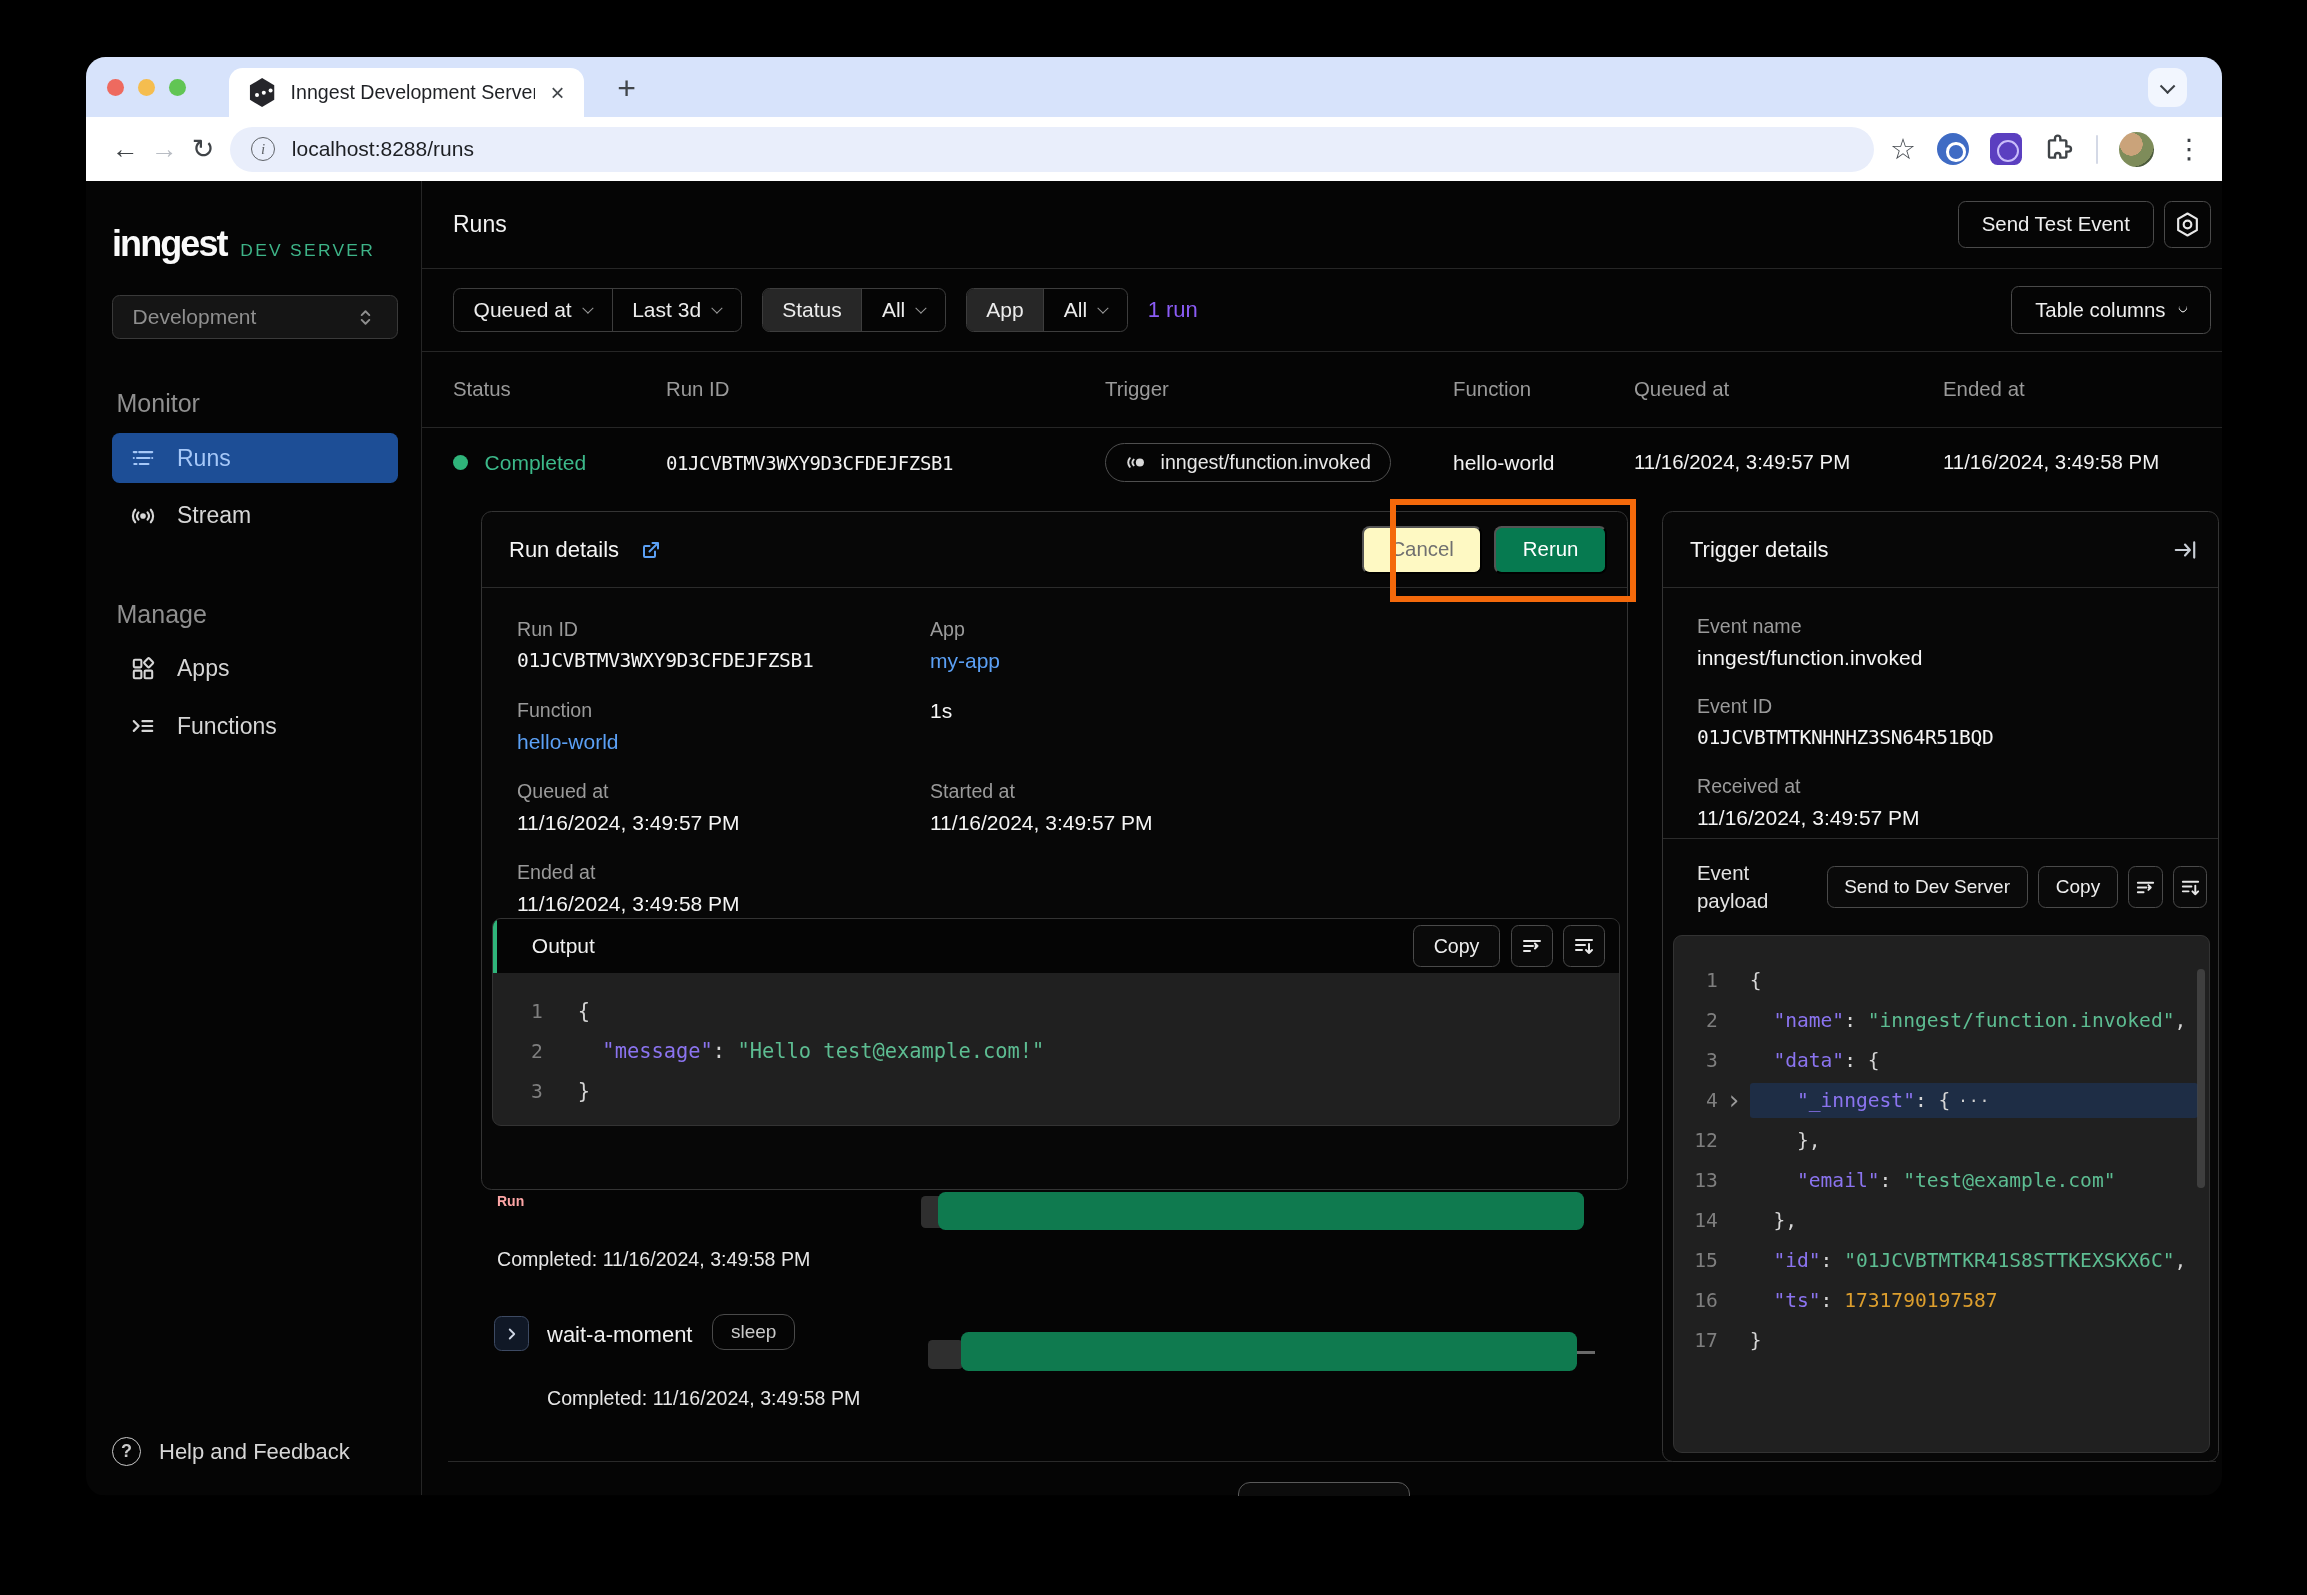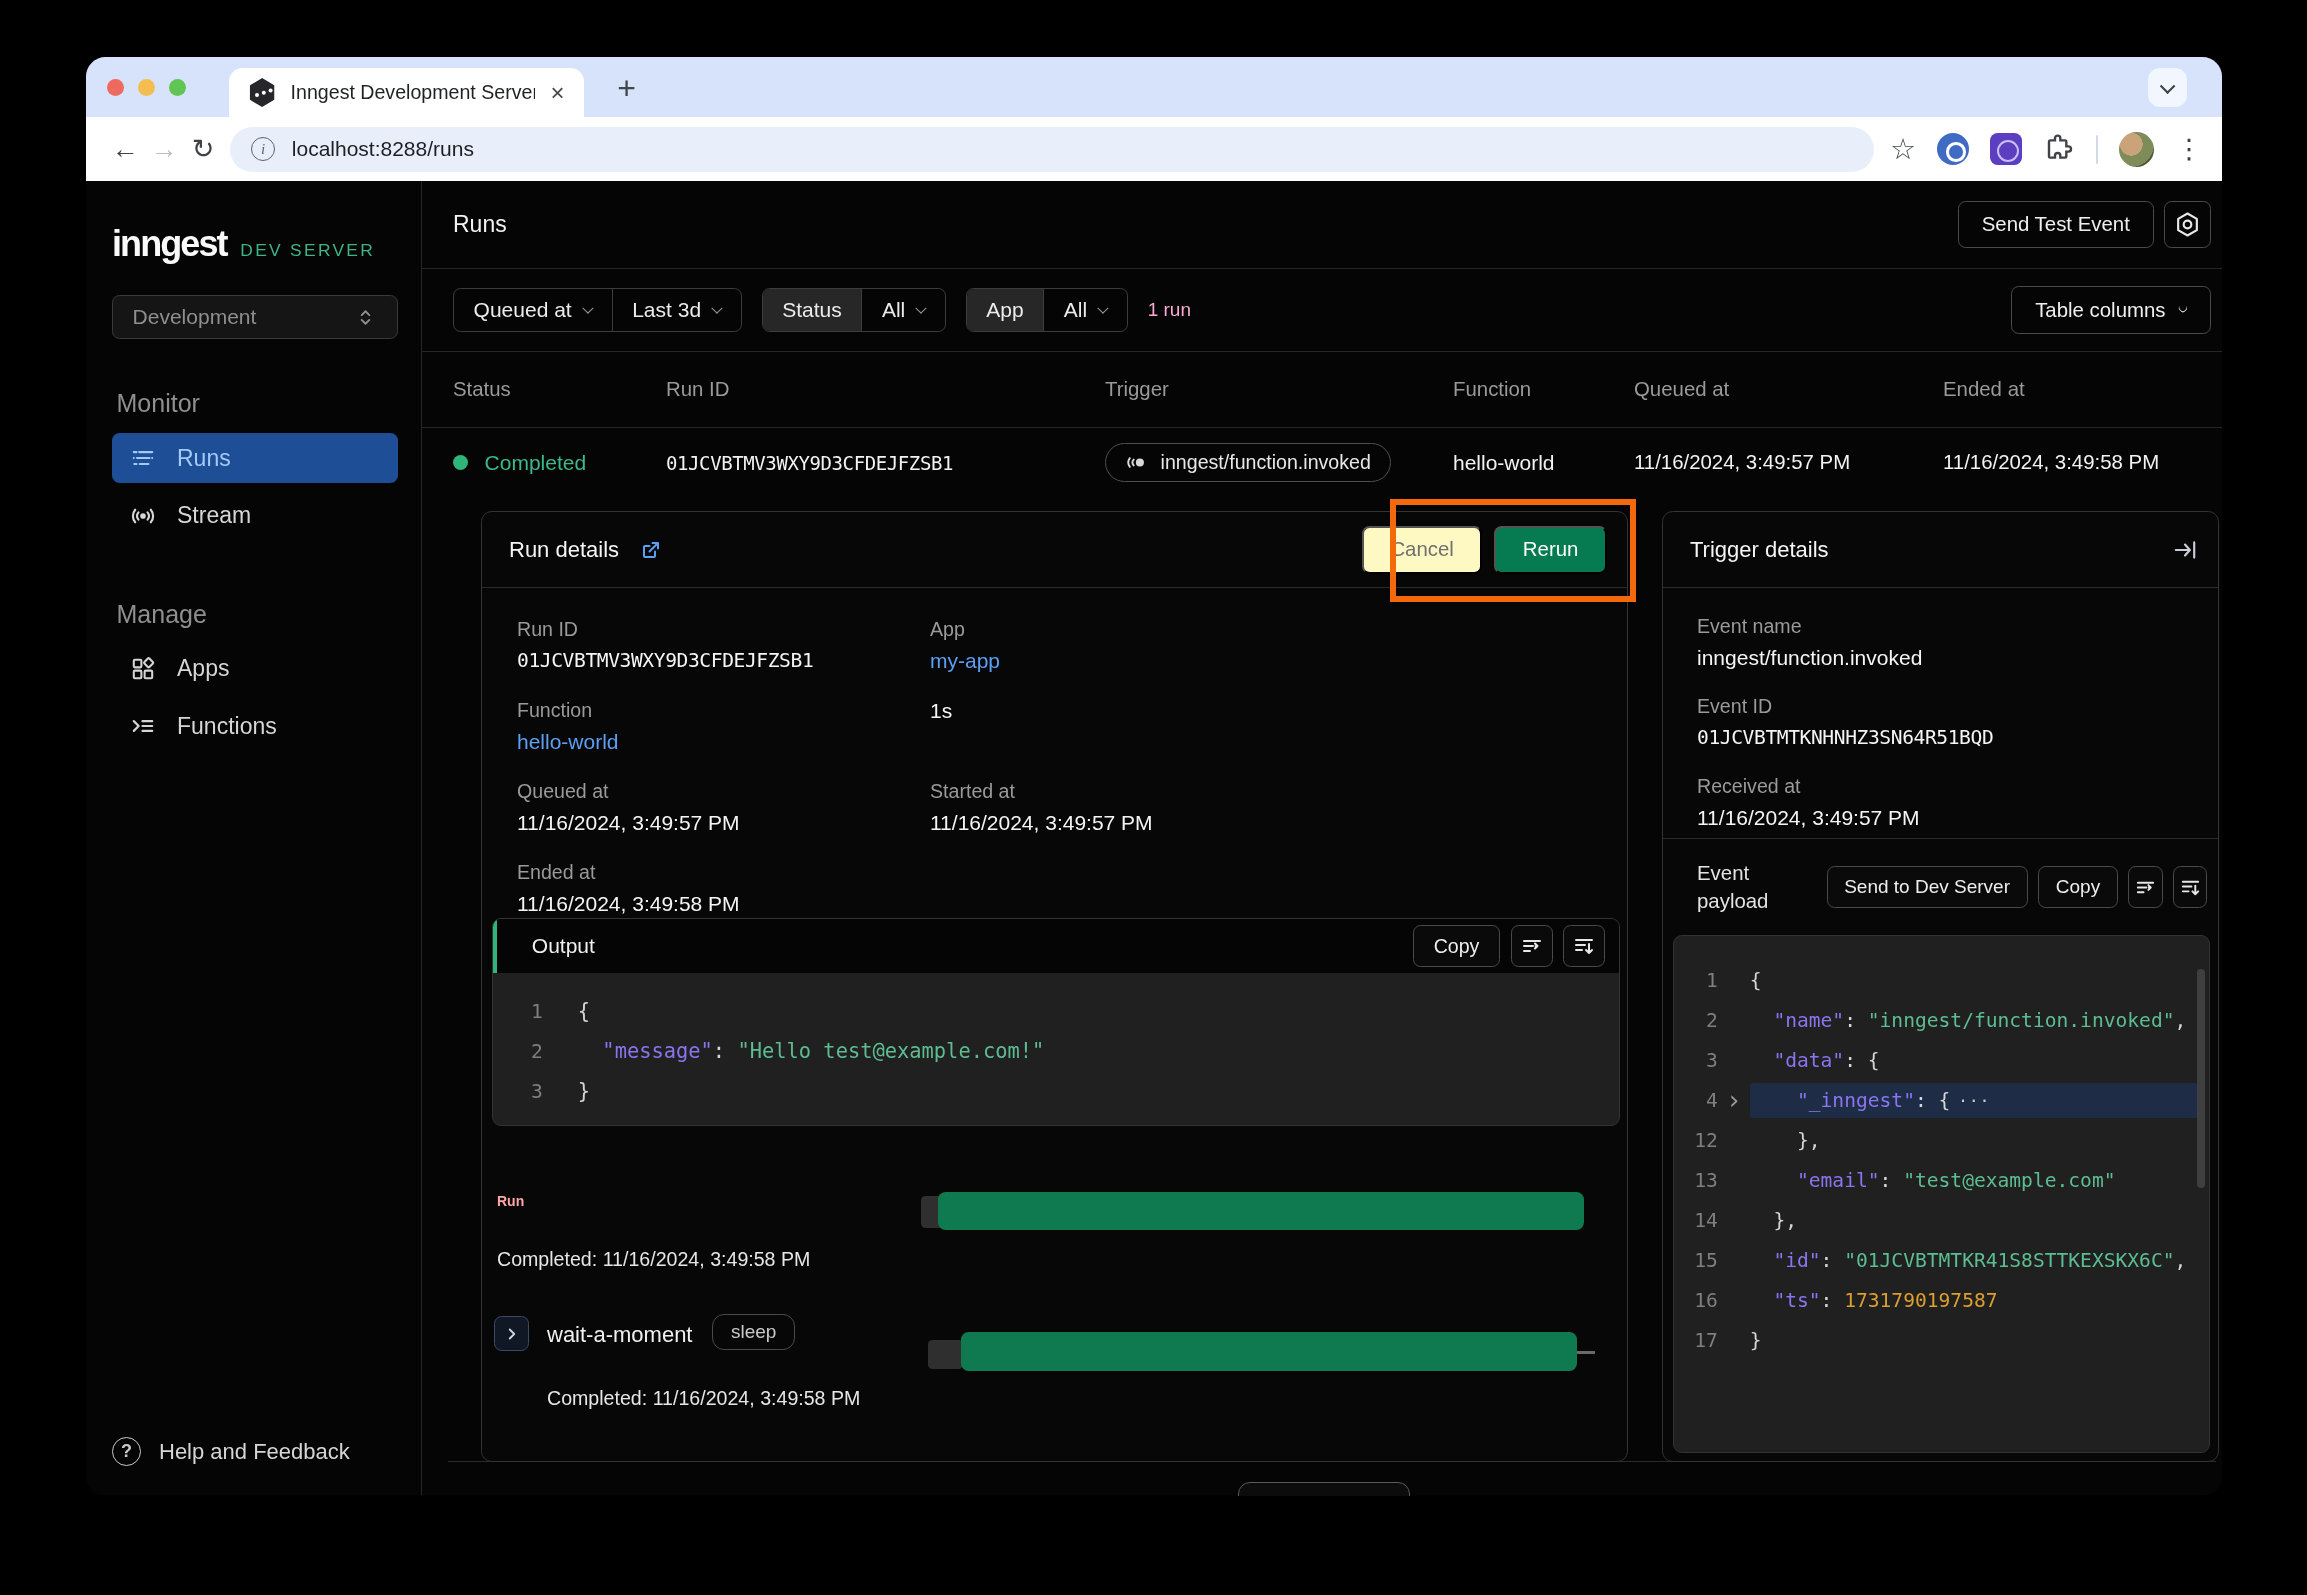--- a/index.html
+++ b/index.html
@@ -91,42 +91,42 @@
               display:flex; align-items:center; justify-content:center; }
 
   .filterbar { height:83px; border-bottom:1.1px solid #262626; display:flex; align-items:center;
                padding:0 10.6px 0 31px; gap:19.6px; }
   .fgroup { display:flex; height:44px; border:1.1px solid #3d3d3d; border-radius:7.6px; overflow:hidden; }
   .fseg { display:flex; align-items:center; gap:12px; padding:0 19.6px; color:#ececec; font-size:21px; }
   .fseg + .fseg { border-left:1.1px solid #3d3d3d; }
   .fseg.shaded { background:#272727; }
   .cdn { width:8.3px; height:8.3px; border-left:1.9px solid #9a9a9a; border-bottom:1.9px solid #9a9a9a;
          transform:rotate(-45deg); margin-top:-4.5px; }
-  .count { font-size:19px; color:#f9a8d4; }
+  .count { font-size:22px; color:#8b5cf6; }
   .filter-right { margin-left:auto; }
   .tcbtn { height:48px;justify-content:center; }
   .cdn.light { border-color:#dcdcdc; }
 
   .thead, .trow { display:grid; grid-template-columns:213px 439px 348px 181px 309px 1fr;
                   padding-left:31px; align-items:center; }
   .thead { height:76px; color:#9a9a9a; font-size:20.4px; border-bottom:1.1px solid #262626; }
   .trow { height:69px; font-size:21px; color:#f2f2f2; }
   .status-cell { display:flex; align-items:center; gap:16.6px; }
   .dot { width:15px; height:15px; border-radius:50%; background:#2fb47a; }
   .status-text { color:#3cb98a; }
   .runid { font-family:"DejaVu Sans Mono", monospace; font-size:19px; letter-spacing:-0.4px; }
   .pill { display:inline-flex; align-items:center; gap:12px; height:39px; border:1.1px solid #4f4f4f;
           border-radius:21px; padding:0 19.6px; font-size:19.6px; color:#e8e8e8; width:fit-content; }
   .datecell { font-size:20.4px; font-weight:500; }
 
   
   .details { position:relative; height:965px; }
   .foot-line { position:absolute; left:26px; right:6px; bottom:0; border-bottom:1.1px solid #2a2a2a; }
   .panel { position:absolute; border:1.1px solid #343434; border-radius:10.6px; background:#070707; }
-  .panel.left { left:59px; top:14.4px; width:1147px; height:951px; }
+  .panel.left { left:59px; top:14.4px; width:1147px; height:679px; }
   .panel.right { left:1240px; top:14.4px; width:557px; height:951px; }
   .panel-header { height:76px; border-bottom:1.1px solid #2b2b2b; display:flex; align-items:center;
                   padding:0 19.6px 0 27px; gap:19.6px; position:relative; }
   .panel-title { font-size:22px; color:#f5f5f5; white-space:nowrap; }
   .hdr-actions { margin-left:auto; display:flex; gap:12px; position:relative; z-index:2; }
   .btn-cancel { height:48px; padding:0 26px; background:#fef9c3; border-radius:7.6px; color:#707070;
                 font-size:20.4px; display:flex; align-items:center; }
   .btn-rerun { height:48px; padding:0 27px; background:#067a50; border-radius:7.6px; color:#fff;
                font-size:20.4px; display:flex; align-items:center; }
   .annotation { position:absolute; left:908px; top:-13.6px; width:246px; height:103px;

